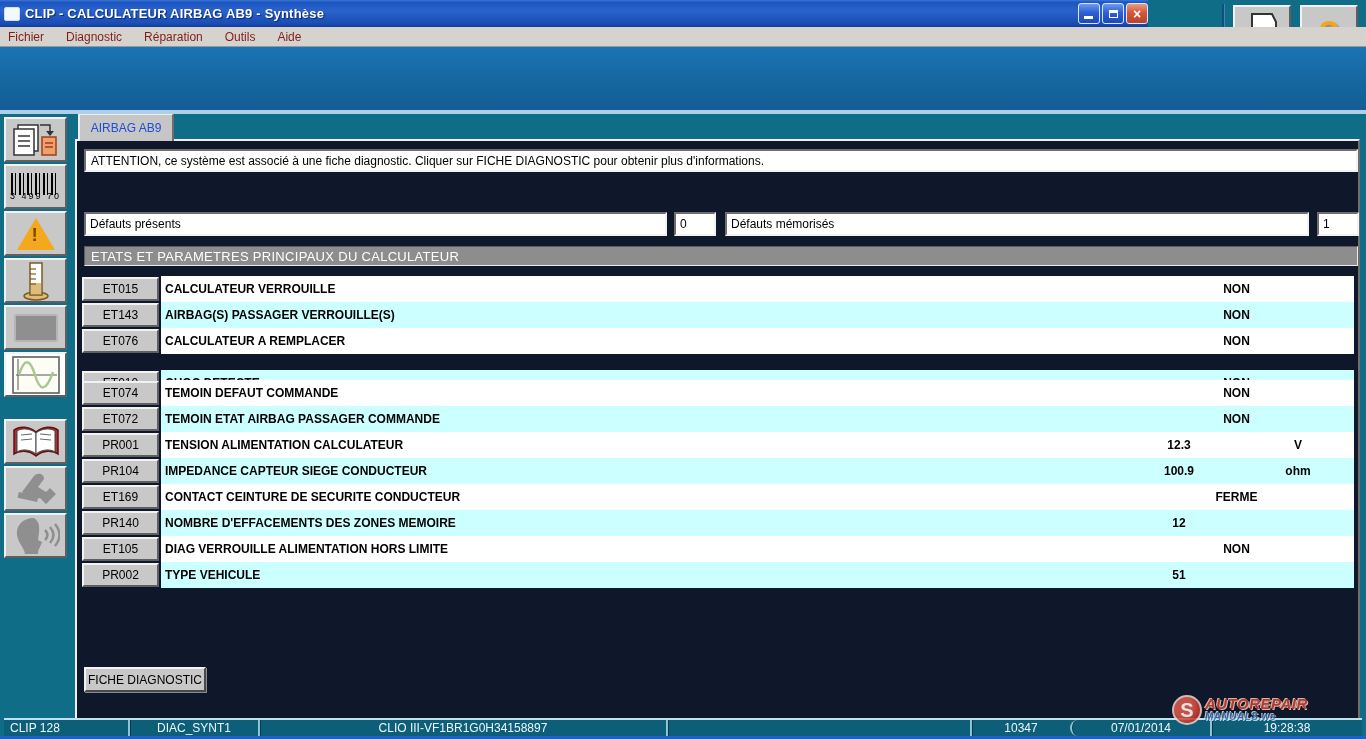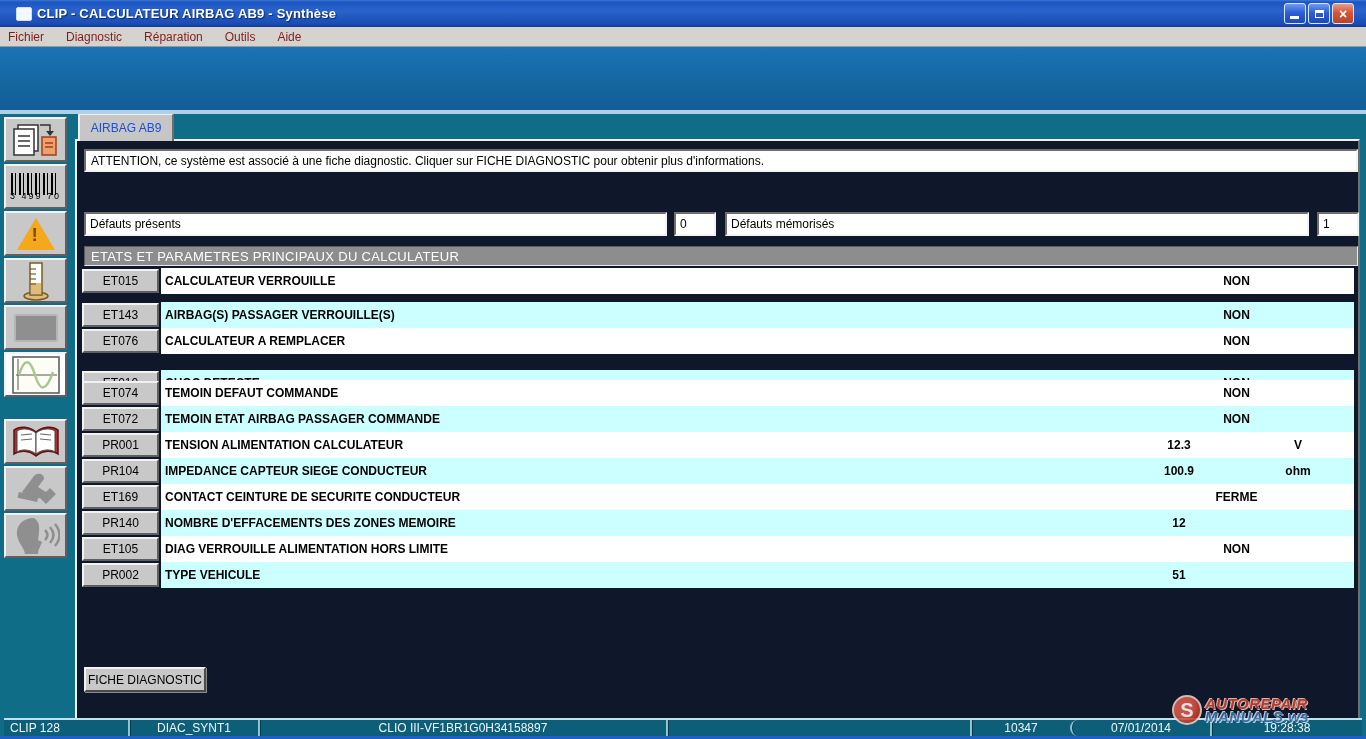--- a/index.html
+++ b/index.html
@@ -6,23 +6,23 @@
   html,body { width:1366px; height:739px; overflow:hidden; background:#0f6d88;
               font-family:"Liberation Sans", sans-serif; }
   .app { position:relative; width:1366px; height:739px; background:#0f6d88; }
 
   
   .frame-left  { position:absolute; left:0; top:27; bottom:0; width:4px; background:#1e5fc8; z-index:50;}
   .frame-right { position:absolute; right:0; top:27; bottom:0; width:4px; background:#1e5fc8; z-index:50;}
   .frame-bottom{ position:absolute; left:0; right:0; bottom:0; height:3px; background:#1e5fc8; z-index:51;}
 
   
-  .titlebar { position:absolute; left:0; top:0; width:1366px; height:27px;
+  .titlebar { position:absolute; left:0; top:0; width:1148px; height:27px;
     background:linear-gradient(to bottom,#3a77d6 0%,#1c55c0 8%,#2a63cc 40%,#1a4cb4 88%,#123c96 100%);
-    display:flex; align-items:center; padding:0 12px; z-index:60; }
+    display:flex; align-items:center; padding:0 0; z-index:60; }
   .app-icon { width:16px; height:14px; background:#f4f8ff; border-radius:2px; margin:0 5px 0 4px;
     border:1px solid #cfe0ff; }
   .title-text { color:#fff; font-weight:bold; font-size:13px; text-shadow:1px 1px 1px #0a2a66; letter-spacing:.2px; }
   .winbtns { margin-left:auto; display:flex; gap:2px; }
   .winbtn { width:22px; height:21px; border-radius:3px; border:1px solid #d9e6ff;
     background:linear-gradient(to bottom,#6f9aee,#2f5fd4 45%,#1d49bb); position:relative;
     display:flex; align-items:center; justify-content:center; color:#fff; }
   .winbtn.close { background:linear-gradient(to bottom,#e89c84,#d4573a 45%,#b8432a); font-weight:bold; font-size:14px; }
   .glyph-min { position:absolute; left:5px; bottom:4px; width:9px; height:3px; background:#fff; }
   .glyph-restore { width:9px; height:8px; border:1px solid #fff; border-top-width:3px; background:transparent; }
@@ -119,21 +119,21 @@
   
   .watermark { position:absolute; right:4px; bottom:12px; width:190px; height:34px; opacity:.88; z-index:70;
     display:flex; align-items:center; }
   .wm-logo { width:30px; height:30px; border-radius:50%;
     background:radial-gradient(circle at 35% 35%, #e05a4a 0 40%, #c23a2a 70%, #a32617);
     color:#fff; font-weight:bold; font-size:20px; display:flex; align-items:center; justify-content:center;
     border:2px solid #e8d2cc; }
   .wm-text { margin-left:3px; line-height:13px; }
   .wm-l1 { font-size:15px; font-weight:bold; font-style:italic; color:#c8402e; letter-spacing:.5px;
     text-shadow:1px 1px 0 #f0c8be, -1px -1px 0 #f0c8be; }
-  .wm-l2 { font-size:15px; font-weight:bold; font-style:italic; color:#3a6ea5; letter-spacing:.5px;
+  .wm-l2 { font-size:10px; font-weight:bold; font-style:italic; color:#3a6ea5; letter-spacing:.5px;
     text-shadow:1px 1px 0 #cfe0f0, -1px -1px 0 #cfe0f0; }
 
   svg { display:block; }
 </style>
 </head>
 <body>
 
 <div class="app">
 
   <div class="titlebar">
@@ -313,21 +313,21 @@
     <div class="attention">ATTENTION, ce système est associé à une fiche diagnostic. Cliquer sur FICHE DIAGNOSTIC pour obtenir plus d'informations.</div>
 
 
     <div class="field-box" style="left:7px; top:71px; width:583px;">Défauts présents</div>
     <div class="field-box" style="left:597px; top:71px; width:42px;">0</div>
     <div class="field-box" style="left:648px; top:71px; width:584px;">Défauts mémorisés</div>
     <div class="field-box" style="left:1240px; top:71px; width:42px;">1</div>
 
     <div class="sechead" style="top:105px;">ETATS ET PARAMETRES PRINCIPAUX DU CALCULATEUR</div>
 
-    <div class="trow" style="top:127px;">
+    <div class="trow" style="top:135px;">
       <div class="rowlabel">ET015</div>
       <div class="rowcell w">
         <span class="desc">CALCULATEUR VERROUILLE</span>
         <span class="va">
             <span class="st">NON</span>
           </span>
       </div>
     </div>
     <div class="trow" style="top:161px;">
       <div class="rowlabel">ET143</div>

